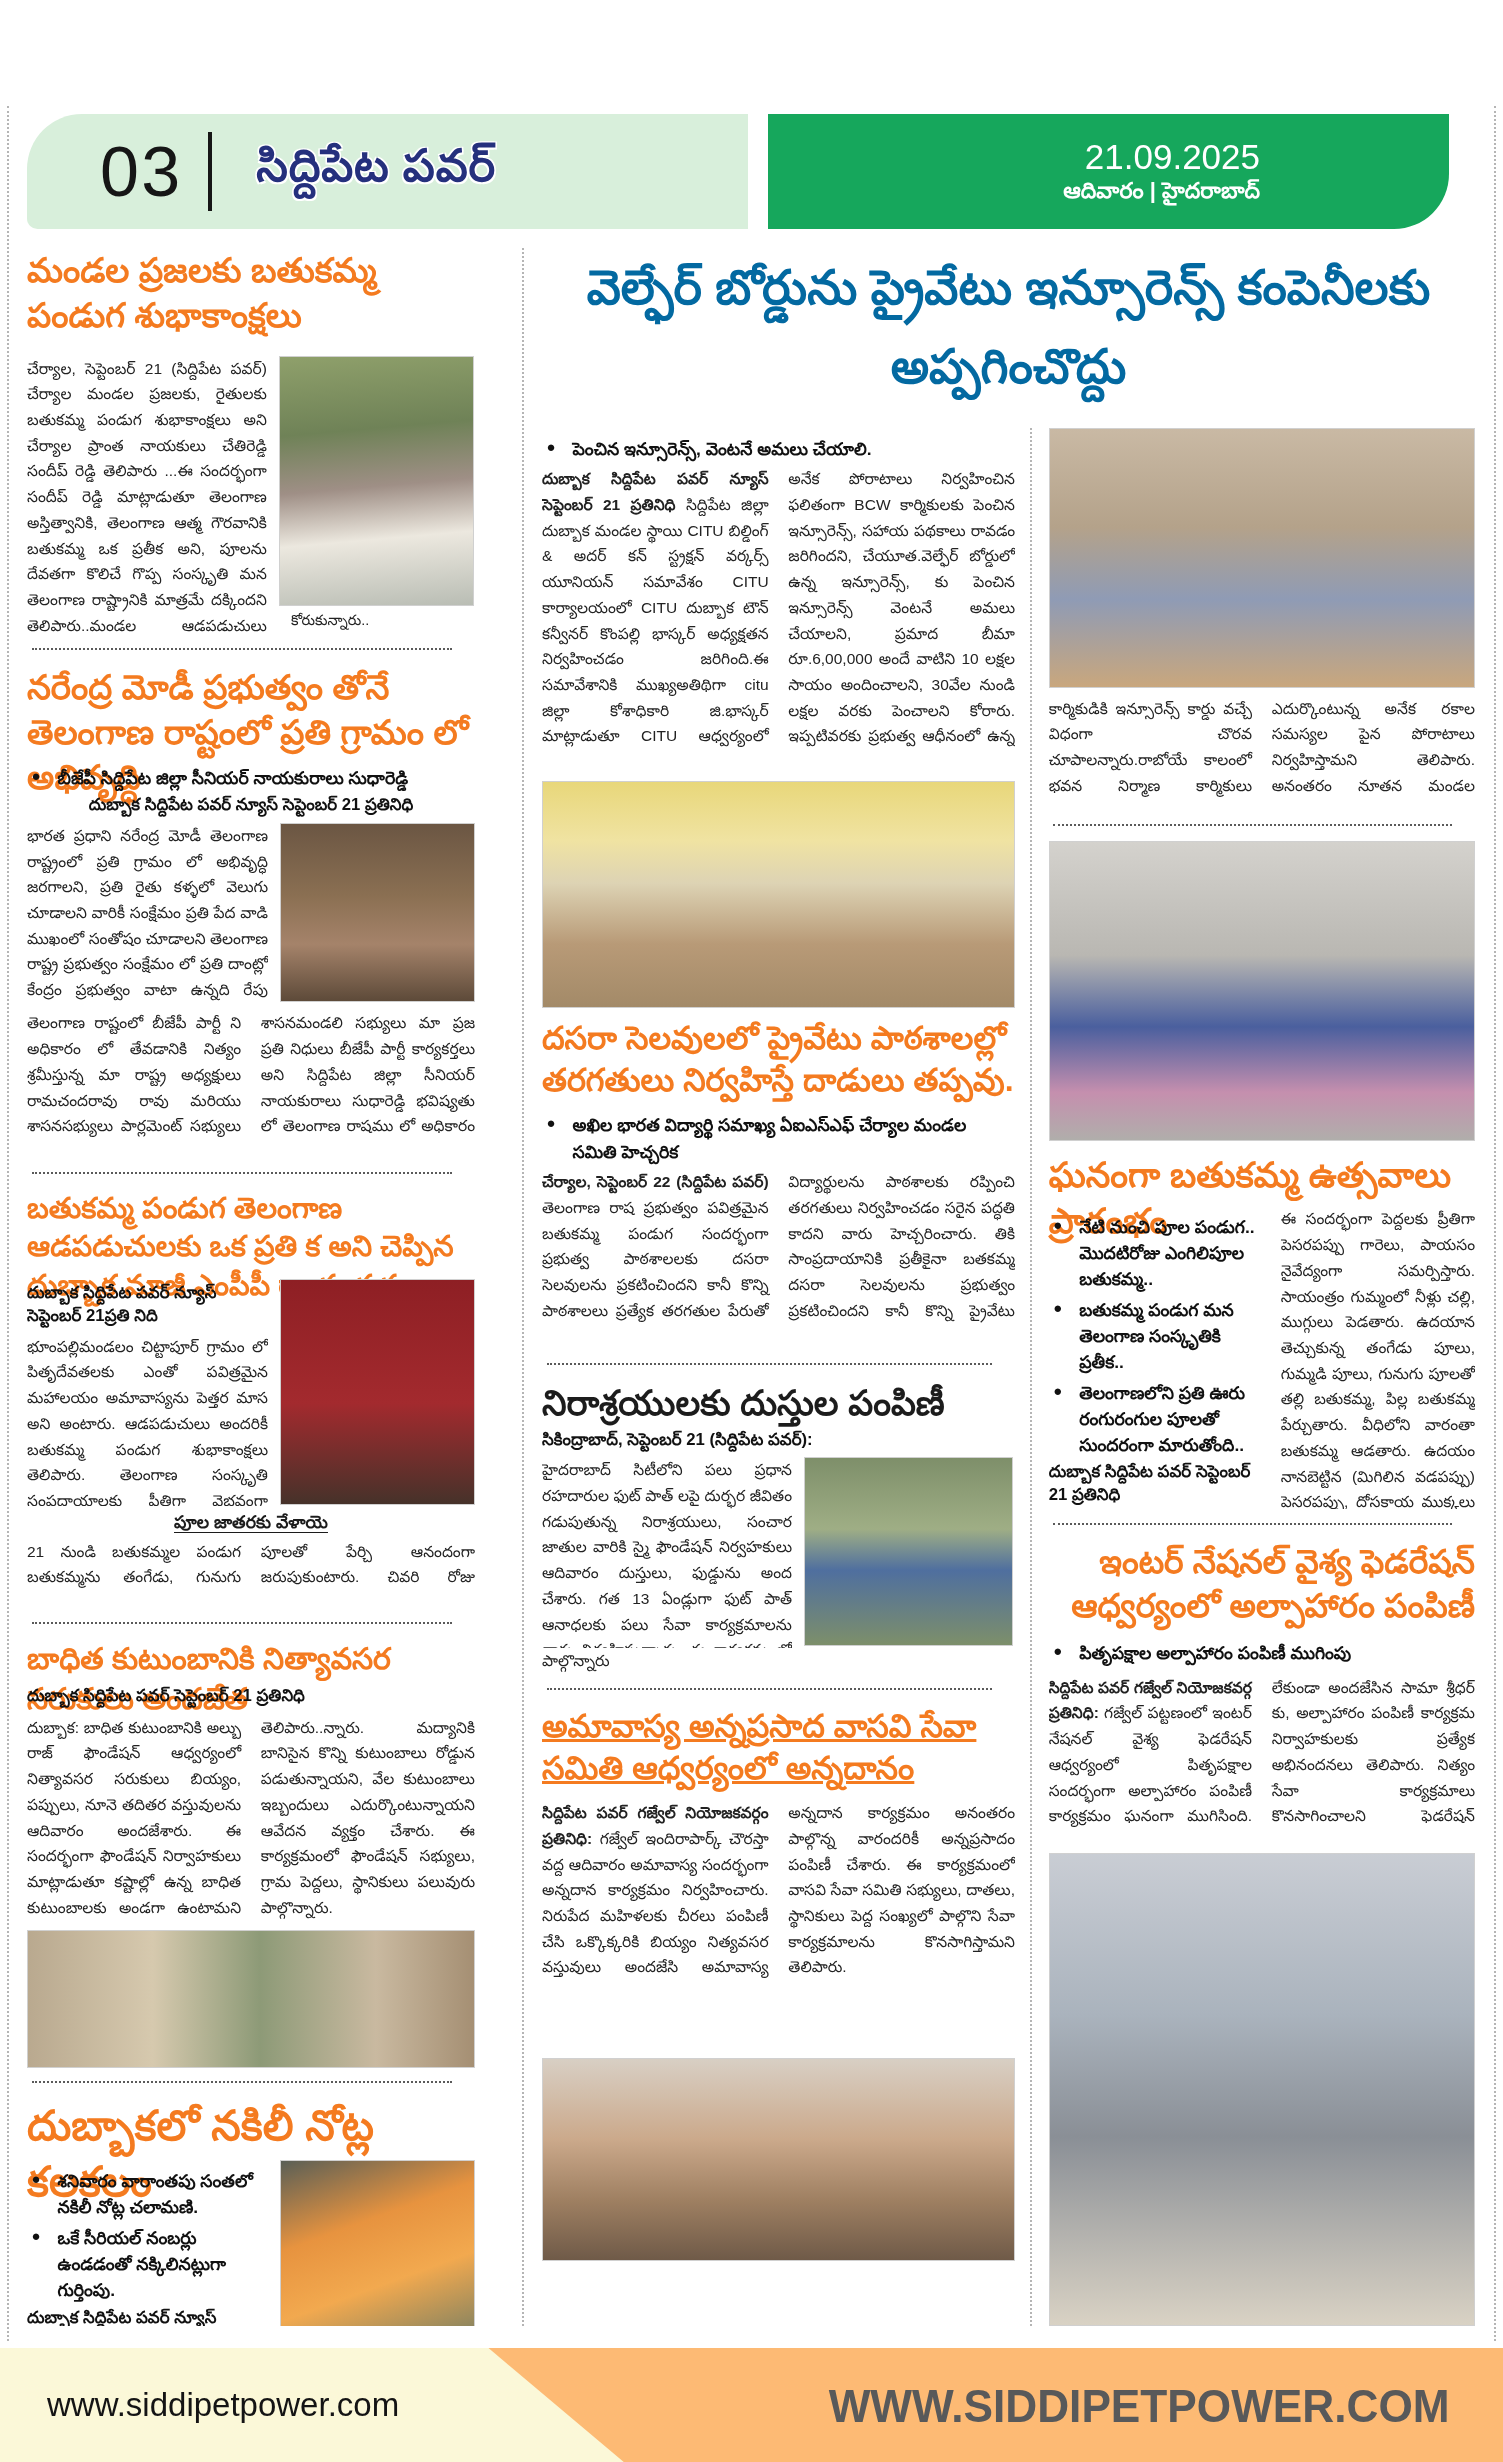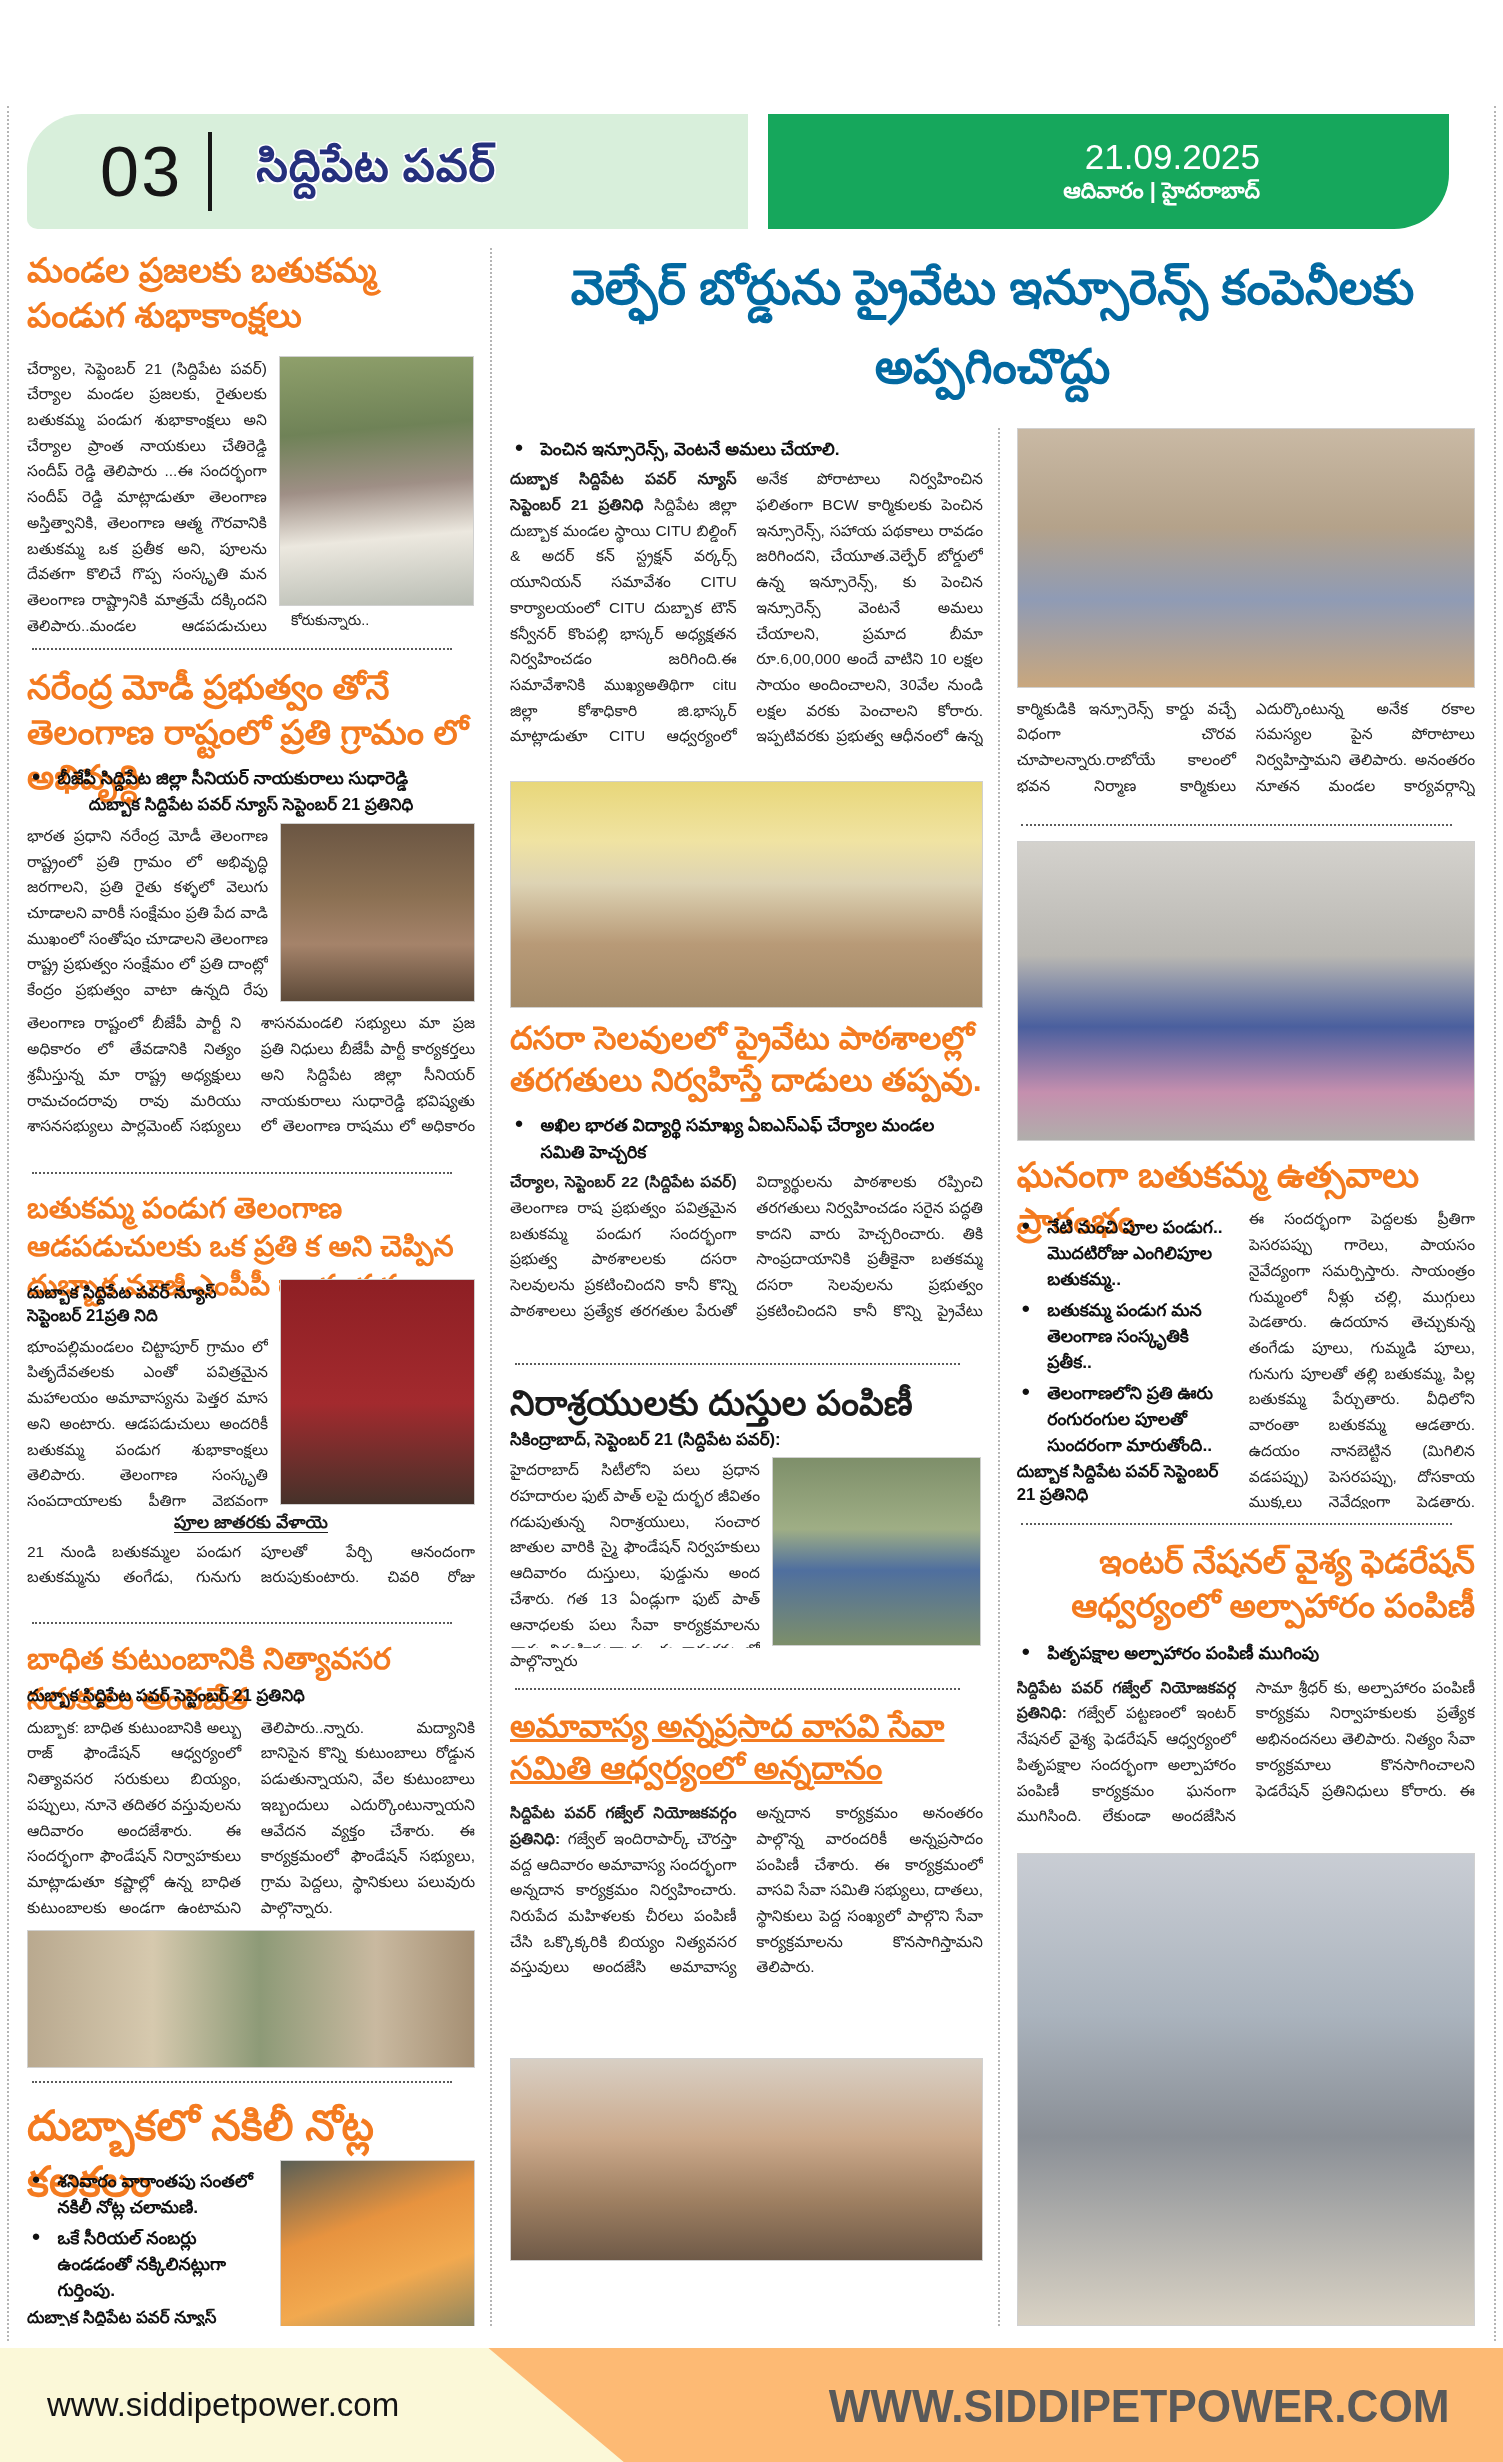--- a/index.html
+++ b/index.html
@@ -15,21 +15,21 @@
   .hdr-pipe{width:3.8px;height:79px;background:#161616;margin:0 44px 0 26px;}
   .masthead{font-size:45px;font-weight:bold;color:#25307d;letter-spacing:0.8px;
             text-shadow:1.5px 1.5px 0 #fff,-1.5px -1.5px 0 #fff,1.5px -1.5px 0 #fff,-1.5px 1.5px 0 #fff;}
   .hdr-right{position:absolute;left:768px;top:114px;width:681px;height:115px;background:#16a75c;
              border-radius:0 0 55px 0;color:#fff;display:flex;flex-direction:column;
              justify-content:center;align-items:flex-end;padding-right:189px;box-sizing:border-box;}
   .hdr-date{font-size:35px;line-height:1.15;}
   .hdr-daycity{font-size:22px;font-weight:bold;line-height:1.3;}
 
   
-  .content{position:absolute;top:248px;left:27px;width:1448px;bottom:136px;display:flex;overflow:hidden;}
+  .content{position:absolute;top:248px;left:27px;width:1448px;bottom:136px;display:flex;overflow:hidden;gap:32px;}
   .col-left{width:463px;padding-right:15px;box-sizing:border-box;overflow:hidden;}
   .col-main{flex:1;border-left:2.3px dotted #b5b5b5;padding-left:18px;display:flex;flex-direction:column;overflow:hidden;}
   .main-headline{font-size:48px;line-height:79px;font-weight:bold;color:#0369a1;text-align:center;
                  height:180px;overflow:hidden;}
   .main-row{display:flex;flex:1;overflow:hidden;}
   .col-mid{width:488px;padding-right:15px;box-sizing:border-box;overflow:hidden;}
   .col-right{flex:1;border-left:2.3px dotted #b5b5b5;padding-left:16.7px;overflow:hidden;display:flex;flex-direction:column;}
 
   
   .hl{font-weight:bold;color:#f47b20;line-height:1.32;}

